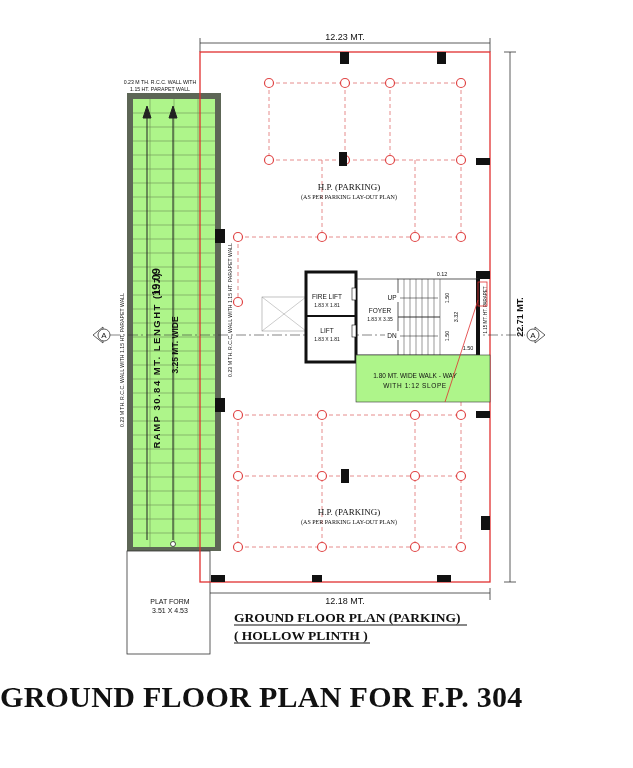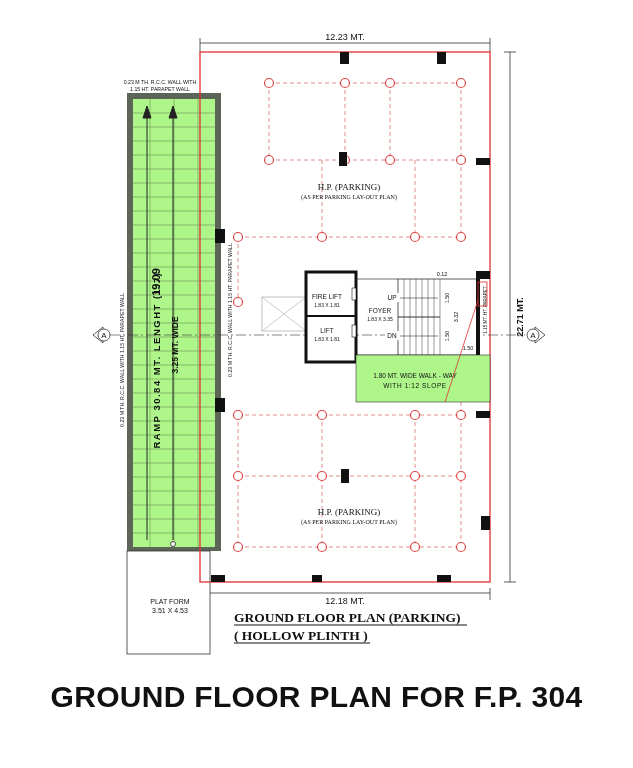--- a/index.html
+++ b/index.html
@@ -1,22 +1,22 @@
 <!DOCTYPE html>
 <html><head>
 <meta charset="utf-8">
 <style>
   html, body { margin: 0; padding: 0; background: #ffffff; }
   body { width: 633px; height: 768px; position: relative; overflow: hidden; font-family: "Liberation Sans", sans-serif; }
   #plan { position: absolute; left: 0; top: 0; }
   .t { font-family: "Liberation Sans", sans-serif; fill: #111; }
   .ts { font-family: "Liberation Serif", serif; fill: #111; }
   .main-title {
-    position: absolute; left: 0; top: 680px; width: 633px; text-align: center;
-    font-family: Liberation Sans, sans-serif; font-weight: bold; font-size: 30px; color: #111;
+    position: absolute; left: 0; top: 680px; width: 633px; 
+    font-family: Liberation Serif, serif; font-weight: bold; font-size: 30px; color: #111;
     letter-spacing: 0.3px;
   }
 </style>
 </head>
 <body>
 
 <svg id="plan" width="633" height="768" viewBox="0 0 633 768" xmlns="http://www.w3.org/2000/svg">
 
   <g>
     <line x1="200" y1="43" x2="490" y2="43" stroke="#333" stroke-width="0.8"></line>

